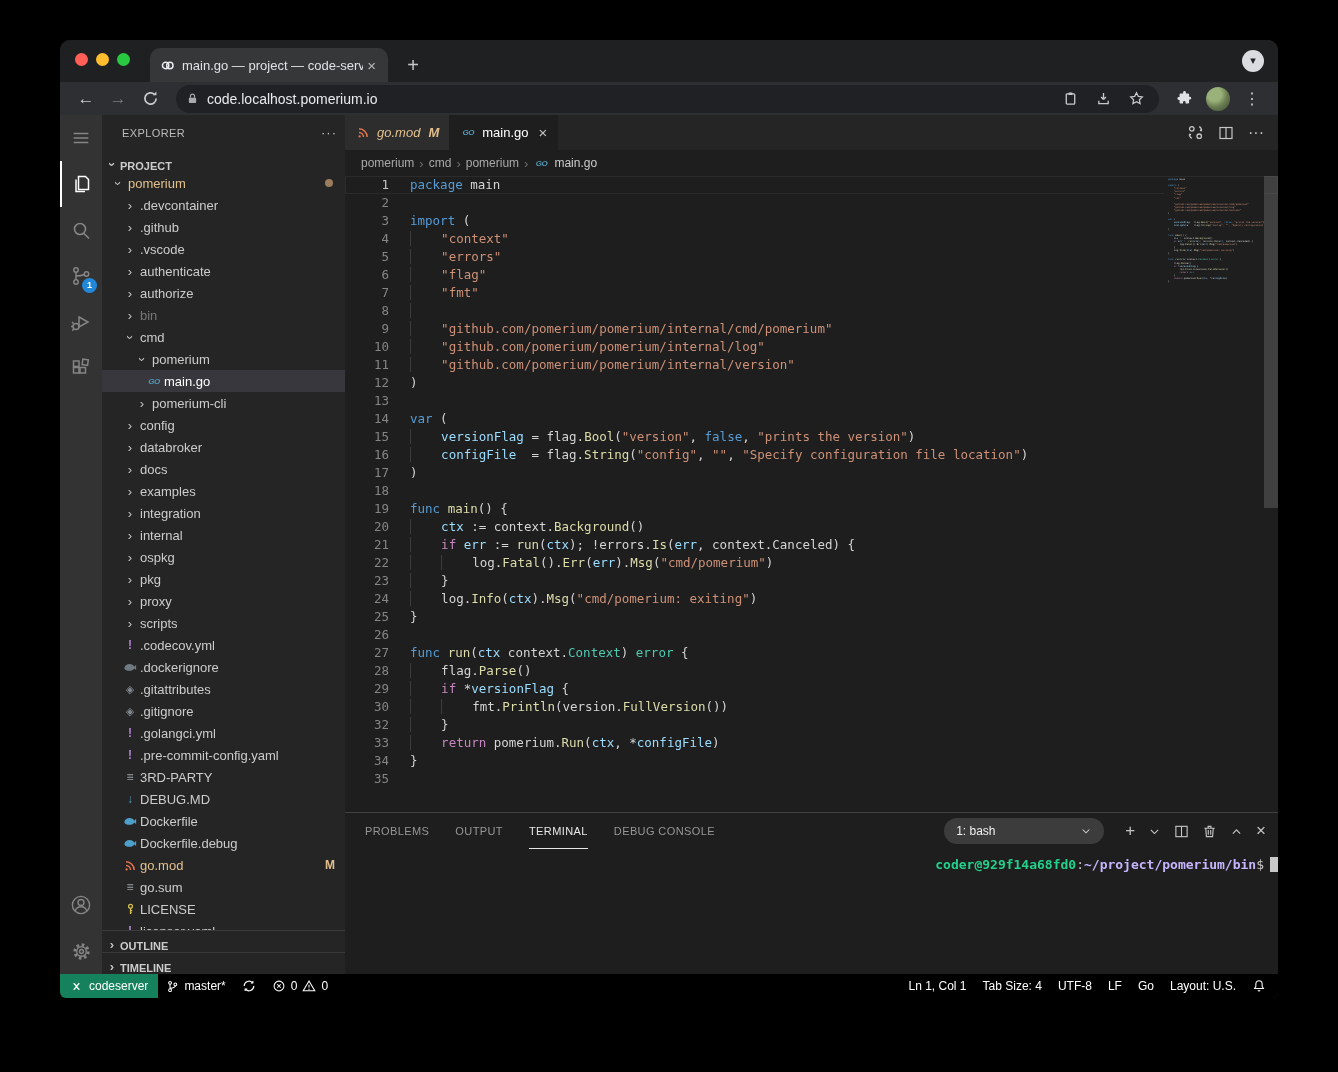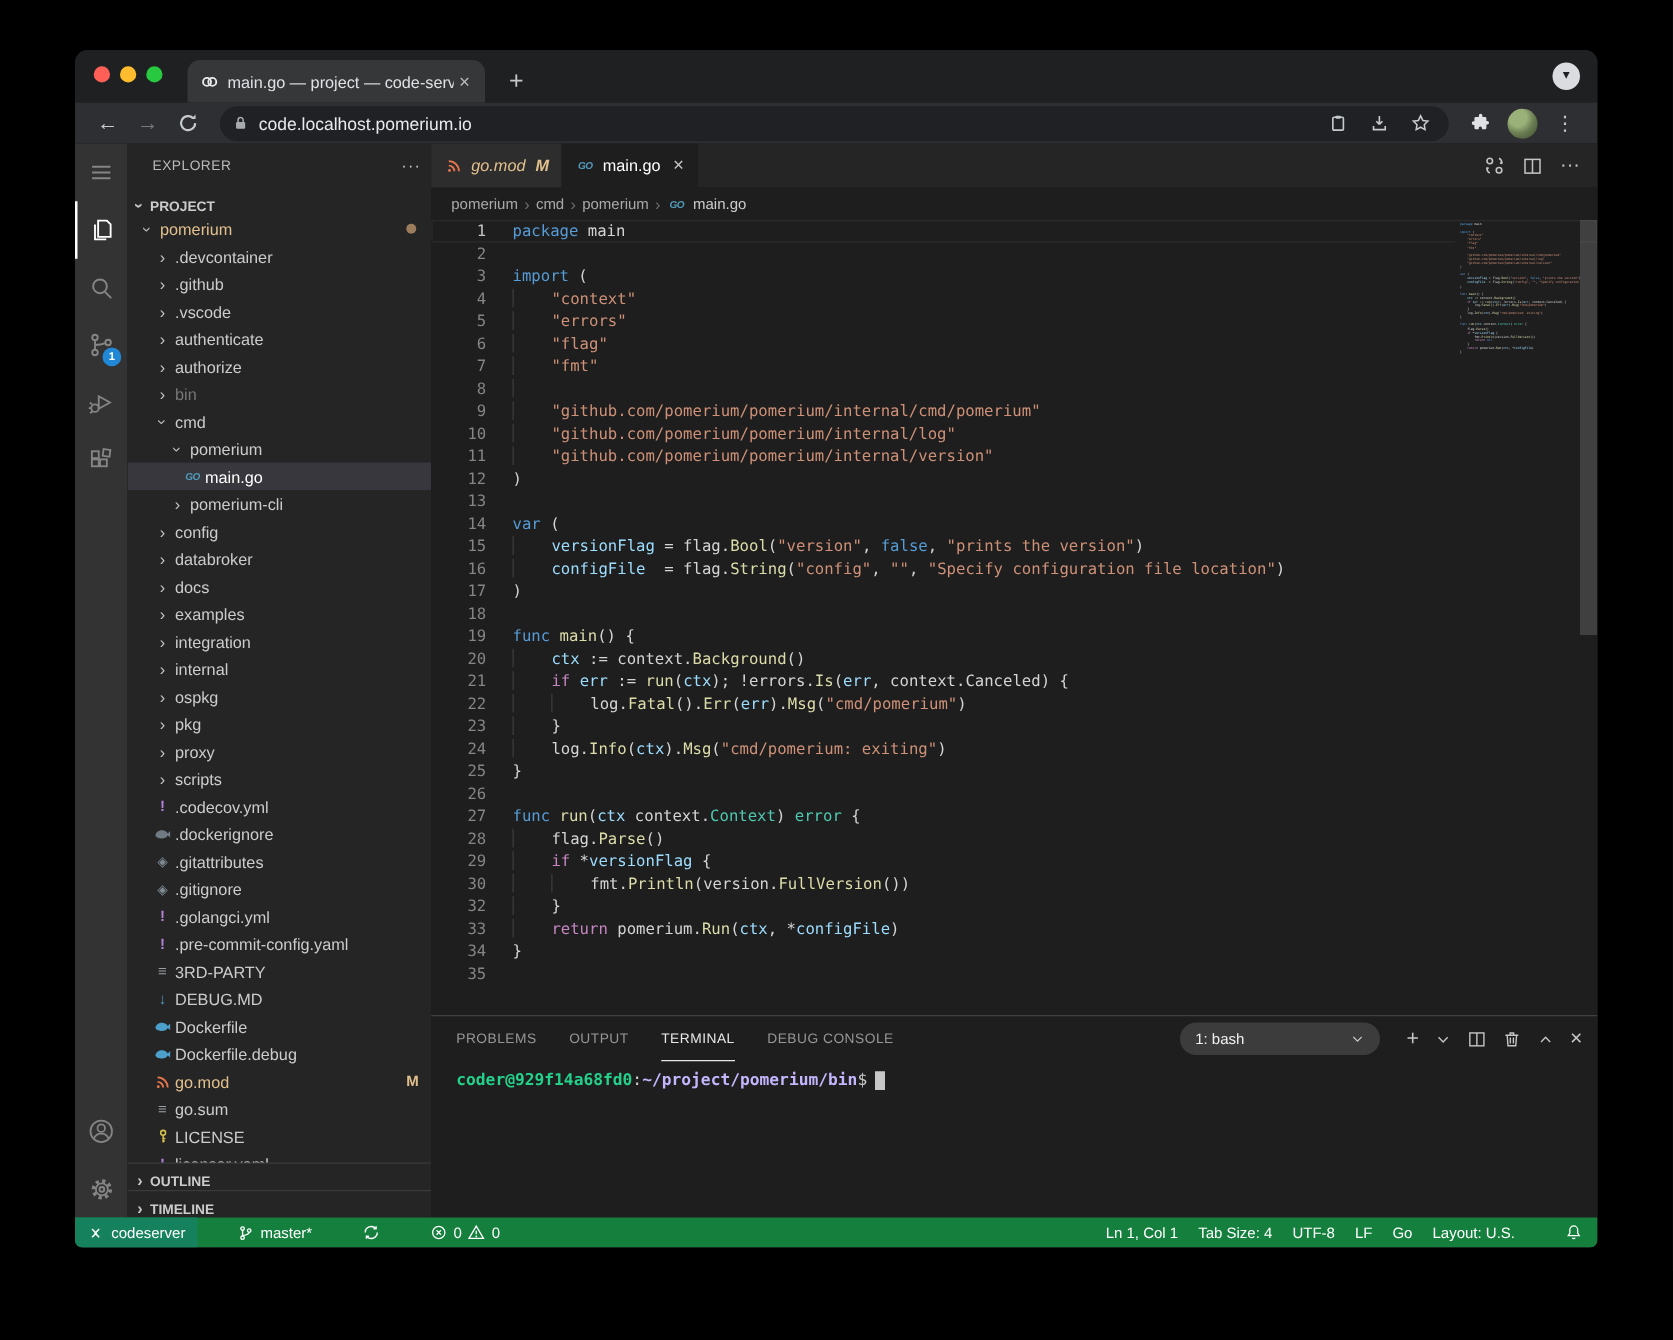--- a/index.html
+++ b/index.html
@@ -82,34 +82,34 @@
   .s-kw{color:#569cd6}.s-ctl{color:#c586c0}.s-str{color:#ce9178}.s-fn{color:#dcdcaa}
   .s-vr{color:#9cdcfe}.s-ty{color:#4ec9b0}.s-pl{color:#d4d4d4}
   .s-ind{color:#d4d4d4; border-left:1px solid #3c3c3c;}
   .minimap { position:absolute; top:2px; right:14px; width:100px; bottom:0; background:#1e1e1e; overflow:hidden; }
   .minimap .cl { height:3.1px; font-size:2.4px; line-height:3.1px; }
   .minimap .cl .ct { margin-left:4px; }
   .minimap .cl.cur { outline:none; }
   .minimap .s-ind { border-left:none; }
   .sb-thumb { position:absolute; top:0; right:0; width:14px; height:332px; background:rgba(121,121,121,.38); }
 
-  .panel { height:162px; border-top:1px solid #404040; display:flex; flex-direction:column; background:#1e1e1e; }
+  .panel { height:162px; border-top:1px solid #404040; display:flex; flex-direction:column; background:#1e1e1e;text-align:right; }
   .panel-bar { height:36px; display:flex; align-items:center; padding:0 12px 0 20px; }
   .ptab { font-size:11px; letter-spacing:.4px; color:#969696; margin-right:26px; height:36px; display:flex; align-items:center; border-bottom:1px solid transparent; }
   .ptab.active { color:#e7e7e7; border-bottom:1px solid #e7e7e7; }
   .panel-controls { margin-left:auto; display:flex; align-items:center; gap:13px; color:#c5c5c5; }
   .shell-select { width:160px; height:26px; background:#3c3c3c; border-radius:13px; display:flex; align-items:center; padding:0 12px; font-size:12px; color:#f0f0f0; margin-right:8px; }
   .shell-select .sel-chev { margin-left:auto; display:flex; }
   .pc-close { font-size:17px; }
   .term { flex:1; font-family:"DejaVu Sans Mono", monospace; font-size:13px; padding:8px 0 0 20px; color:#cccccc; }
   .t-user { color:#23d18b; font-weight:bold; }
   .t-path { color:#c4b5fd; font-weight:bold; }
   .t-cursor { display:inline-block; width:8px; height:15px; background:#c8c8c8; vertical-align:text-bottom; margin-left:6px; }
 
-  .statusbar { height:24px; background:#15803d; display:flex; align-items:center; color:#ffffff; font-size:12px;gap:24px; }
+  .statusbar { height:24px; background:#000000; display:flex; align-items:center; color:#ffffff; font-size:12px; }
   .st-item { display:flex; align-items:center; gap:5px; padding:16px 8px; height:24px; }
   .st-remote { background:#16825d; padding:0 10px; gap:6px; }
   .st-right { margin-left:auto; display:flex; align-items:center; }
   svg.ic { display:block; }
 </style>
 </head>
 <body>
 
 <div class="stage">
 <div class="window">

